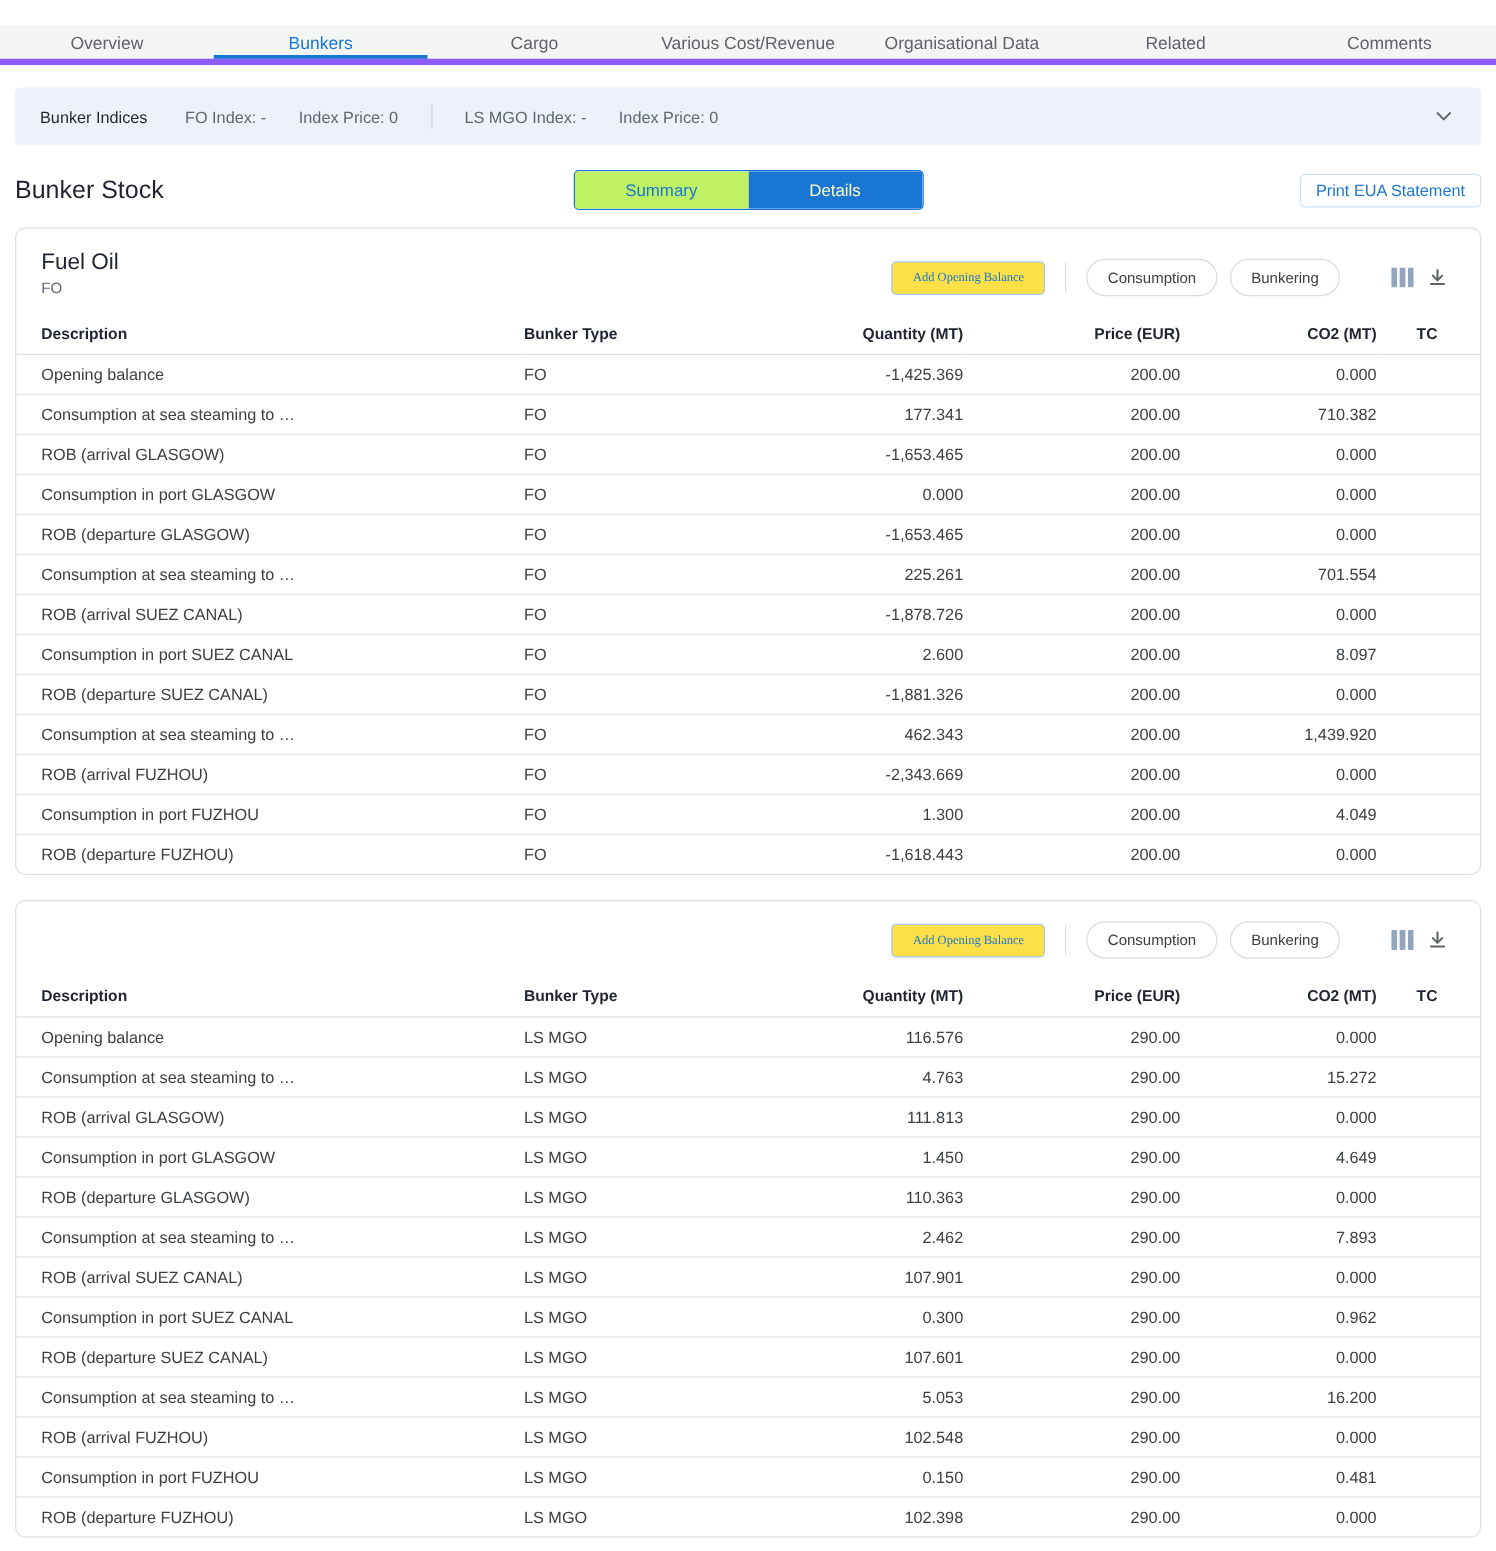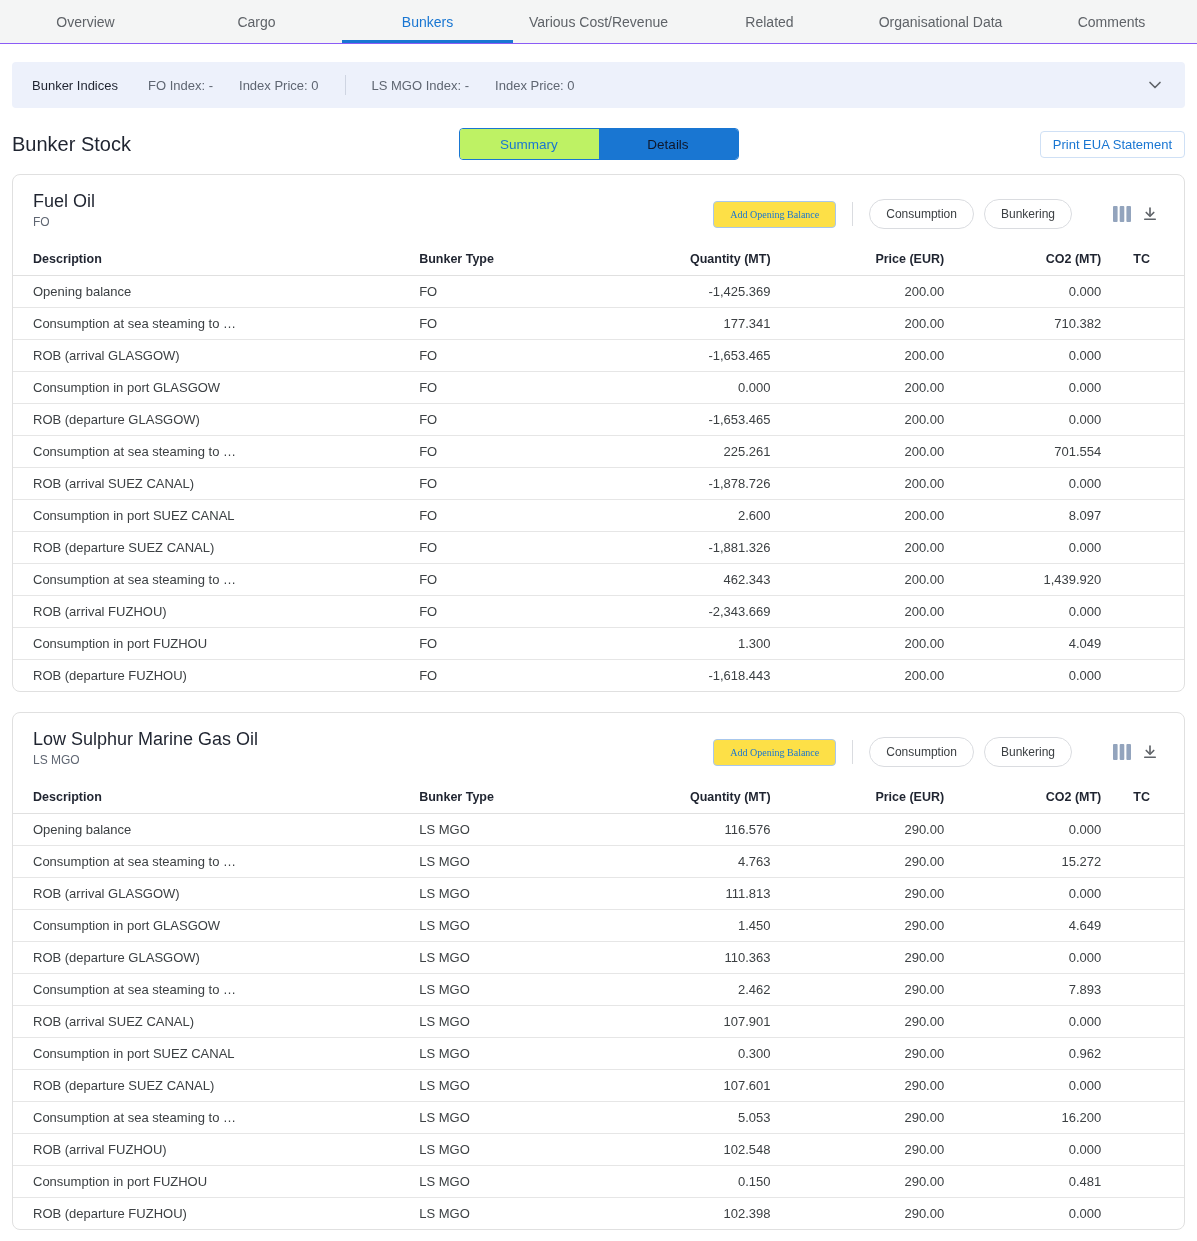--- a/index.html
+++ b/index.html
@@ -7,39 +7,39 @@
     --indices-bg:#edf1fb;
     --tabbar-bg:#f4f5f5;
     --border:#e0e0e0;
     --text-primary:#202124;
     --text-secondary:#5f6368;
   }
   *{box-sizing:border-box;margin:0;padding:0;}
   html,body{width:1197px;background:#fff;font-family:"Liberation Sans",sans-serif;color:var(--text-primary);}
 
   
-  .tabbar{display:flex;height:44px;background:var(--tabbar-bg);border-bottom:1px solid #8b5cf6;}
+  .tabbar{display:flex;height:32px;background:var(--tabbar-bg);border-bottom:5px solid #8b5cf6;margin-top:20px;}
   .tab{flex:1;display:flex;align-items:center;justify-content:center;font-size:14px;color:var(--text-secondary);cursor:pointer;border-bottom:3px solid transparent;padding-top:3px;}
   .tab.active{color:var(--accent);border-bottom-color:var(--accent);font-weight:400;}
 
   
   .indices-bar{display:flex;align-items:center;margin:18px 12px 0 12px;height:46px;background:var(--indices-bg);border-radius:4px;padding:0 20px;}
   .indices-title{font-size:13px;color:#1f2430;margin-right:30px;}
   .idx-label{font-size:13px;color:#5f6672;margin-right:26px;white-space:nowrap;}
   .idx-divider{width:1px;height:20px;background:#cfd5e2;margin-right:26px;}
   .indices-chevron{margin-left:auto;display:flex;align-items:center;cursor:pointer;}
 
   
   .page-head{display:flex;align-items:center;margin:20px 12px 14px 12px;}
   .page-head .left, .page-head .right{flex:1;display:flex;align-items:center;}
   .page-head .right{justify-content:flex-end;align-items:center;}
   .page-title{font-size:20px;font-weight:400;color:#1f2430;}
   .toggle-group{display:flex;border:1px solid var(--accent);border-radius:4px;overflow:hidden;height:32px;}
   .toggle-btn{width:139px;font-size:13.5px;border:none;background:#bef264;color:var(--accent);cursor:pointer;font-family:inherit;}
-  .toggle-btn.active{background:var(--accent);color:#0f172a;}
+  .toggle-btn.active{background:var(--accent);color:#fef9c3;}
   .print-btn{border:1px solid #cfe0f5;background:#fff;color:var(--accent);font-size:13px;padding:5px 12px;border-radius:4px;cursor:pointer;font-family:inherit;}
 
   
   .card{border:1px solid var(--border);border-radius:8px;margin:0 12px 20px 12px;overflow:hidden;}
   .card-head{display:flex;align-items:flex-end;padding:16px 20px 14px 20px;}
   .card-title{font-size:18px;color:#1f2430;}
   .card-subtitle{font-size:12px;color:#5f6672;margin-top:3px;}
   .card-actions{margin-left:auto;display:flex;align-items:center;}
   .outline-btn{border:1px solid #a8c7ec;background:#fde047;color:var(--accent);font-size:10px;padding:7px 16px;border-radius:4px;cursor:pointer;font-family:Liberation Serif, serif;}
   .action-divider{width:1px;height:24px;background:#dadce0;margin:0 16px;}
@@ -55,25 +55,25 @@
   .al{text-align:left;} .ar{text-align:right;}
   .pad-l{padding-left:20px;}
   tbody tr:last-child td{border-bottom:none;}
   .card tbody tr{height:31px;}
 </style>
 </head>
 <body>
 
 <nav class="tabbar">
   <div class="tab">Overview</div>
+  <div class="tab active">Bunkers</div>
   <div class="tab">Cargo</div>
-  <div class="tab active">Bunkers</div>
   <div class="tab">Various Cost/Revenue</div>
+  <div class="tab">Organisational Data</div>
   <div class="tab">Related</div>
-  <div class="tab">Organisational Data</div>
   <div class="tab">Comments</div>
 </nav>
 
 <div class="indices-bar">
   <span class="indices-title">Bunker Indices</span>
   <span class="idx-label">FO Index: -</span>
   <span class="idx-label">Index Price: 0</span>
   <span class="idx-divider"></span>
   <span class="idx-label">LS MGO Index: -</span>
   <span class="idx-label">Index Price: 0</span>
@@ -247,24 +247,20 @@
           <td class="ar">200.00</td>
           <td class="ar">0.000</td>
           <td class="al"></td>
         </tr>
       </tbody>
   </table>
 </section>
 
 <section class="card">
   <div class="card-head">
-    <div>
-      <div class="card-title">Low Sulphur Marine Gas Oil</div>
-      <div class="card-subtitle">LS MGO</div>
-    </div>
     <div class="card-actions">
       <button class="outline-btn">Add Opening Balance</button>
       <span class="action-divider"></span>
       <button class="pill-btn">Consumption</button>
       <button class="pill-btn">Bunkering</button>
       <span class="icon-btn columns">
         <svg width="18" height="16" viewBox="0 0 18 16" fill="#93a4bd">
             <rect x="0" y="0" width="4.6" height="16" rx="1"></rect>
             <rect x="6.7" y="0" width="4.6" height="16" rx="1"></rect>
             <rect x="13.4" y="0" width="4.6" height="16" rx="1"></rect>

